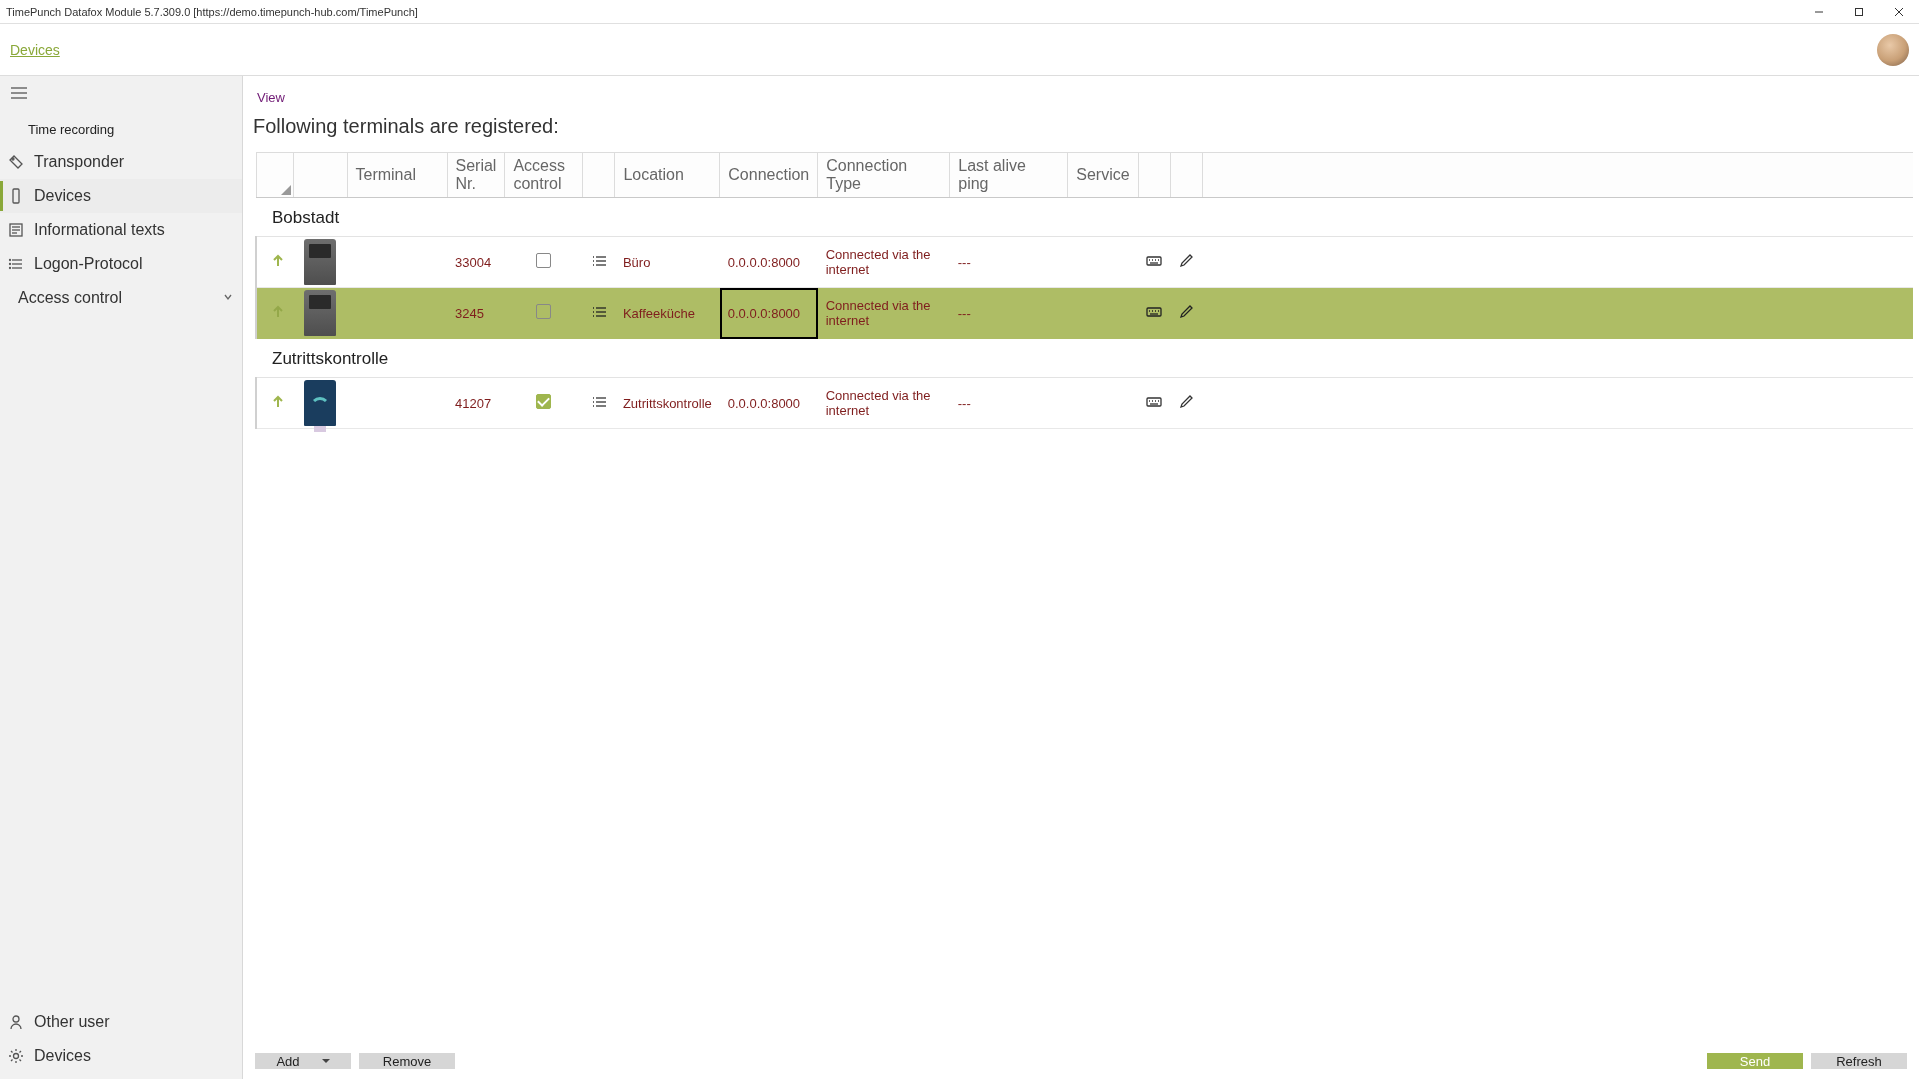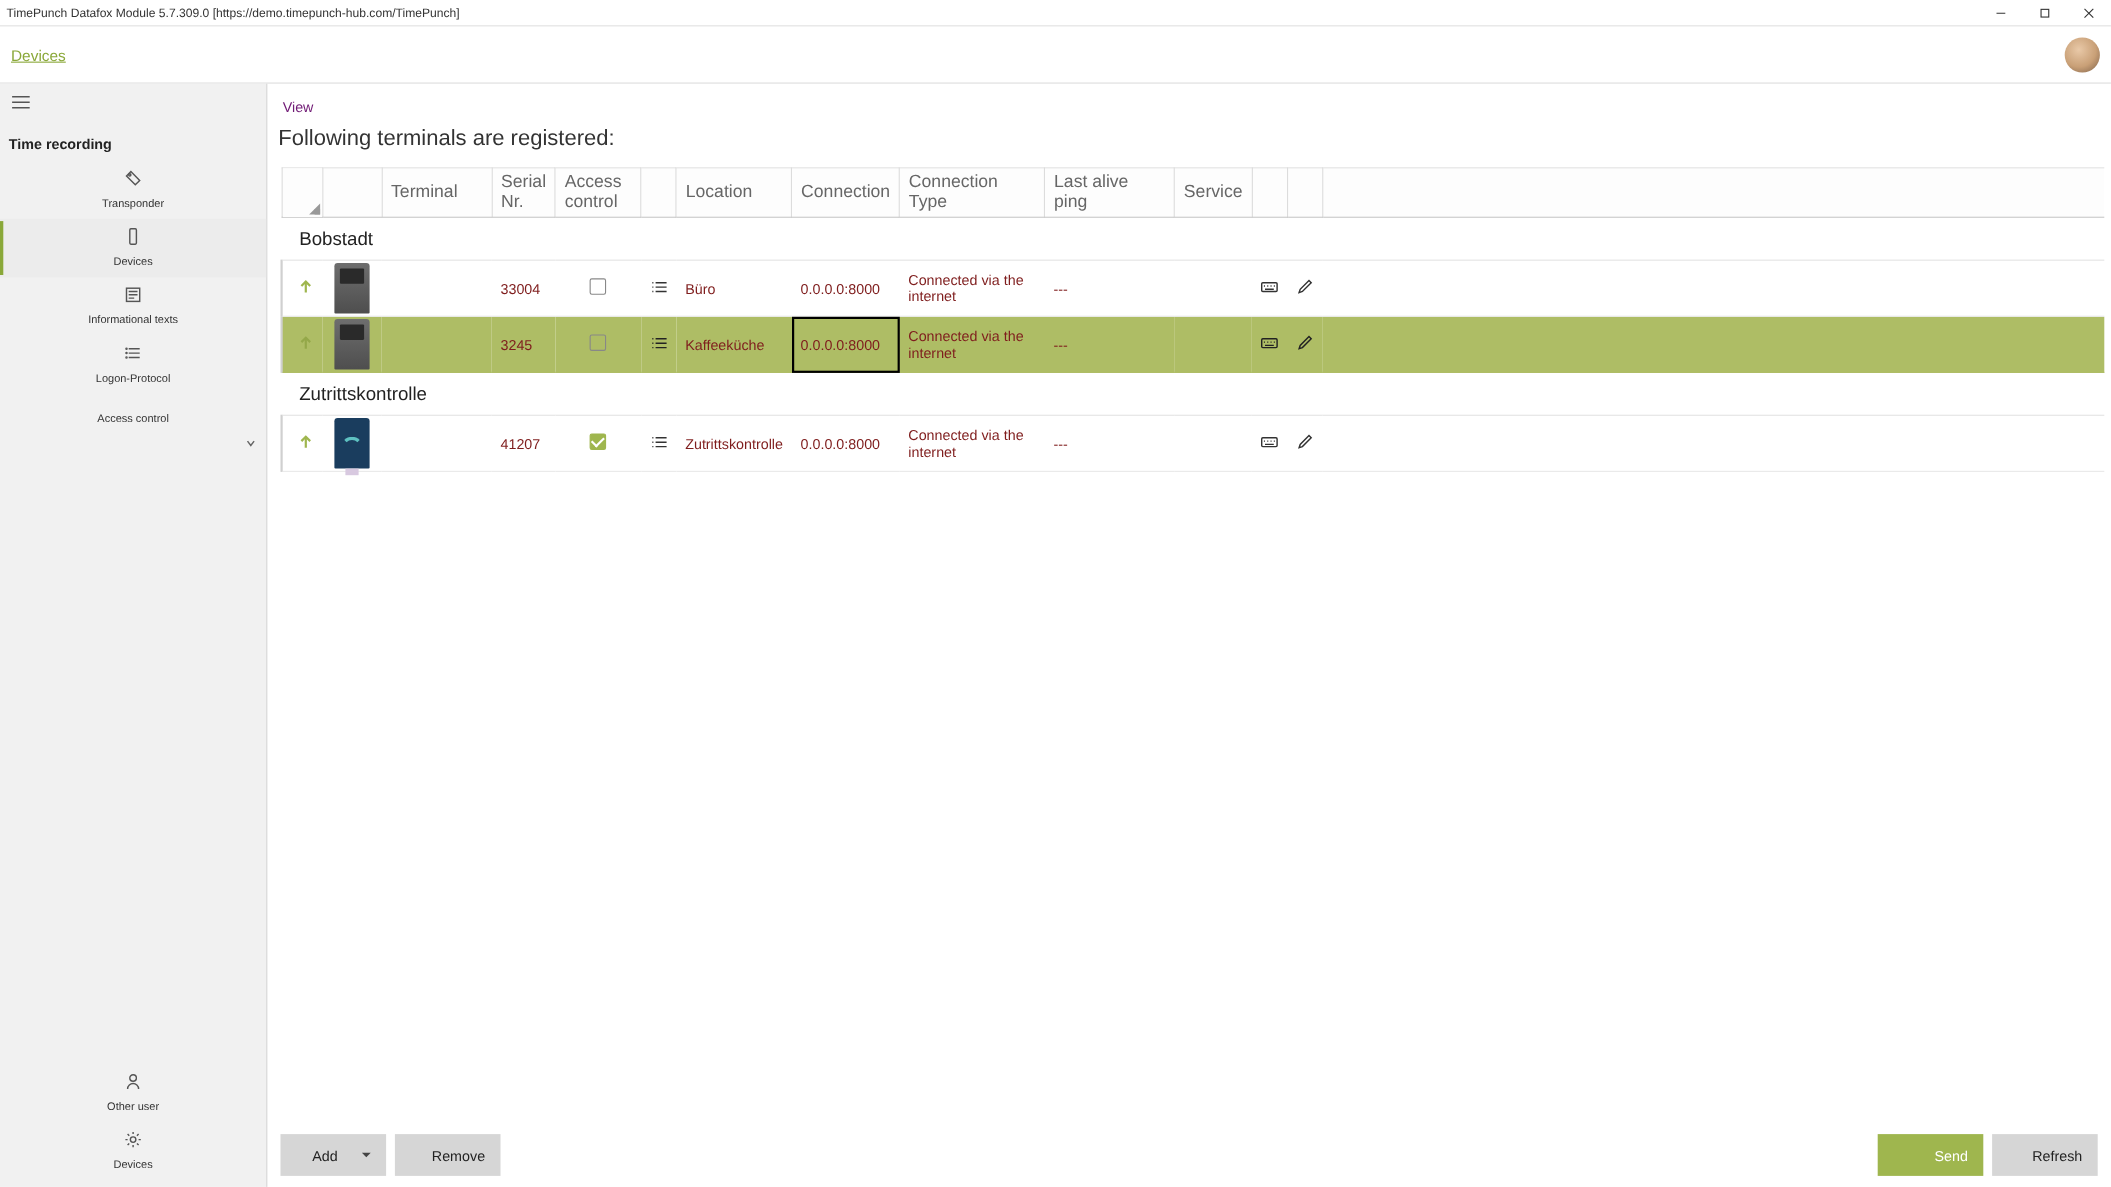--- a/index.html
+++ b/index.html
@@ -55,35 +55,35 @@
   .sidebar {
     width: 243px;
     background: #f1f1f1;
     border-right: 1px solid #d8d8d8;
     display: flex;
     flex-direction: column;
   }
   .sidebar .ham { padding: 10px 10px 0 10px; }
   .sidebar .ham svg { width: 18px; height: 14px; stroke: #555; stroke-width: 1.3; }
   .side-heading {
-    font-weight: 700;
+    font-weight: 400;
     font-size: 13px;
     color: #222;
     padding: 18px 8px 8px 8px;
+    margin-left: 20px;
   }
   .side-item {
     display: flex;
     align-items: center;
     gap: 10px;
     padding: 8px 8px 8px 8px;
-    font-size: 10px;
+    font-size: 16px;
     color: #333;
     cursor: pointer;
     position: relative;
-    flex-direction: column;
   }
   .side-item .chev { margin-left: auto; }
   .side-item.active {
     background: #ececec;
   }
   .side-item.active::before {
     content: "";
     position: absolute;
     left: 0; top: 2px; bottom: 2px;
     width: 3px;
@@ -236,31 +236,31 @@
   .row.selected .list-icon svg, .row.selected .kbd-icon svg, .row.selected .pen-icon svg { stroke: #222; }
 
   
   .footer {
     display: flex;
     gap: 8px;
     padding: 10px 12px;
     align-items: center;
   }
   .btn {
-    height: 38px;
+    height: 16px;
     min-width: 96px;
     padding: 0 14px;
     font-size: 13px;
     border: none;
     background: #d6d6d6;
     color: #222;
     cursor: pointer;
     display: inline-flex;
     align-items: center;
-    justify-content: flex-end;
+    justify-content: center;
     gap: 22px;
   }
   .btn.split::after {
     content: "";
     width: 0; height: 0;
     border: 4px solid transparent;
     border-top-color: #444;
     margin-top: 4px;
   }
   .btn.primary { background: #9fb64e; color: #fff; }

